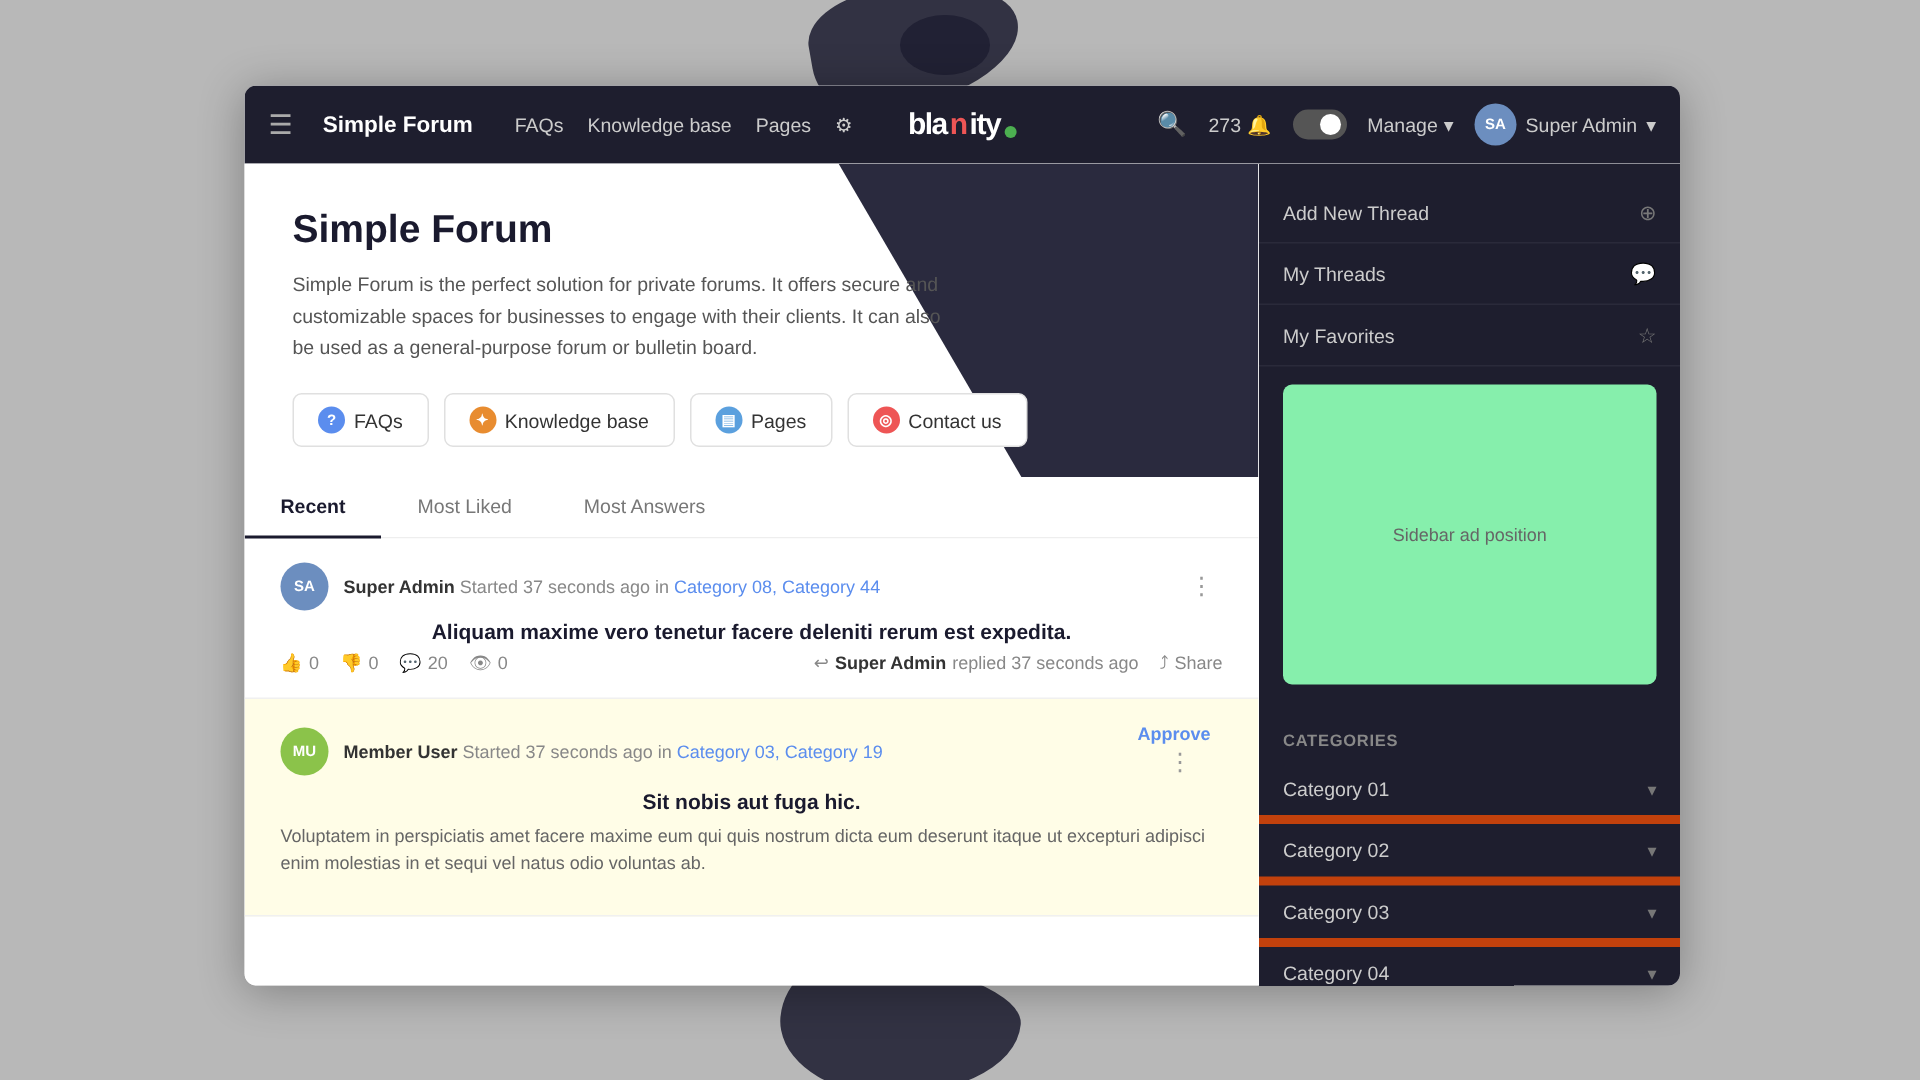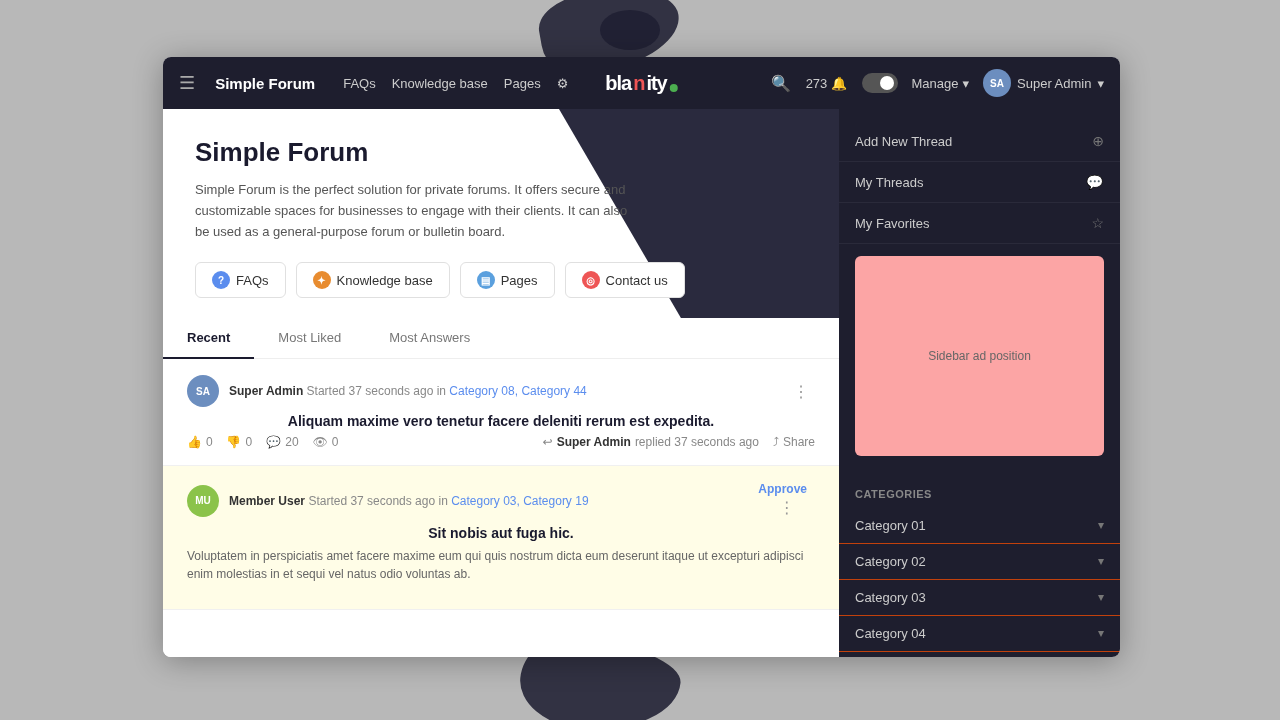--- a/index.html
+++ b/index.html
@@ -402,21 +402,21 @@
       cursor: pointer;
       border-bottom: 1px solid #2a2a3a;
     }
 
     .sidebar-item-label { font-weight: 500; }
 
     .sidebar-item-icon { color: #777; font-size: 14px; }
 
     .sidebar-ad {
       margin: 12px 16px;
-      background: #fca5a5;
+      background: #86efac;
       border-radius: 6px;
       height: 200px;
       display: flex;
       align-items: center;
       justify-content: center;
       font-size: 12px;
       color: #666;
     }
 
     .sidebar-categories { padding: 12px 0; }
@@ -425,27 +425,27 @@
       padding: 8px 16px;
       font-size: 11px;
       font-weight: 700;
       color: #888;
       text-transform: uppercase;
       letter-spacing: 0.5px;
     }
 
     .sidebar-category {
       display: flex;
-      align-items: flex-start;
+      align-items: center;
       justify-content: space-between;
       padding: 10px 16px;
       color: #ccc;
       font-size: 13px;
       cursor: pointer;
-      border-bottom: 1px solid #c2410c;
+      border-bottom: 6px solid #c2410c;
     }
 
     .chevron-down { color: #777; font-size: 12px; }
 
     
     ::-webkit-scrollbar { width: 4px; }
     ::-webkit-scrollbar-track { background: transparent; }
     ::-webkit-scrollbar-thumb { background: #444; border-radius: 2px; }
   </style>
 </head>

